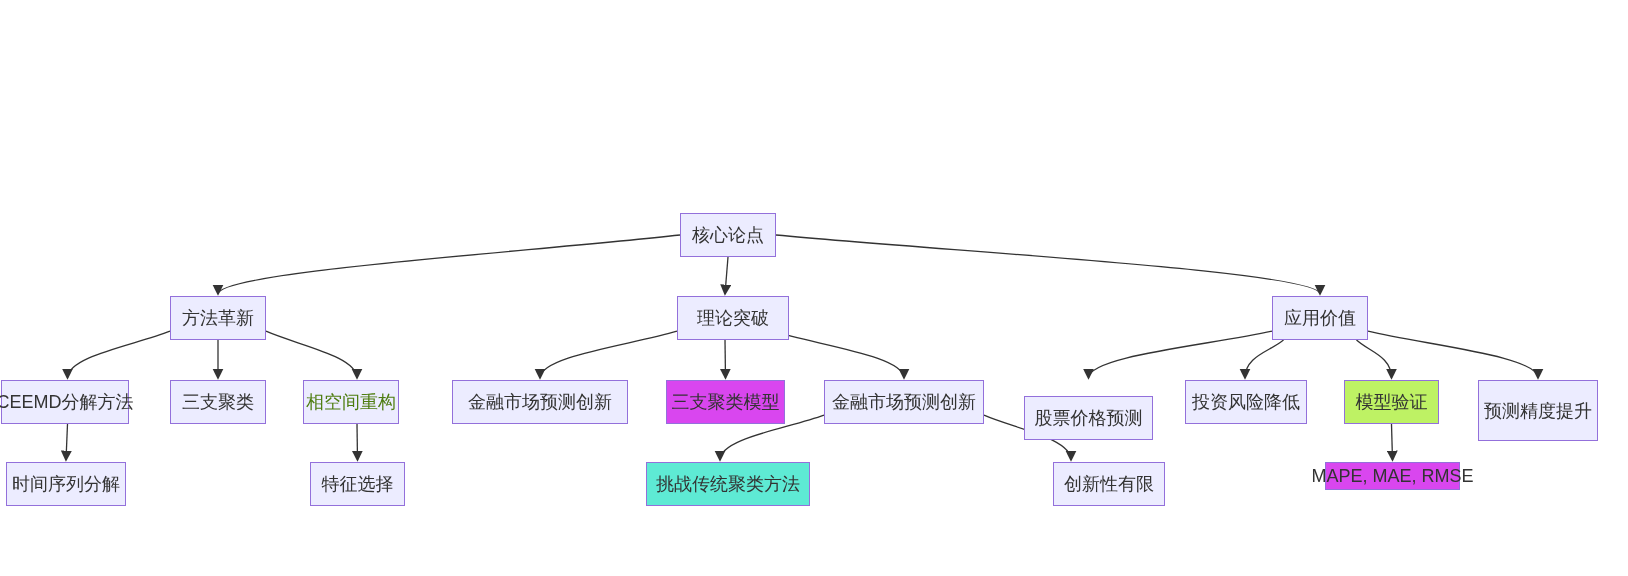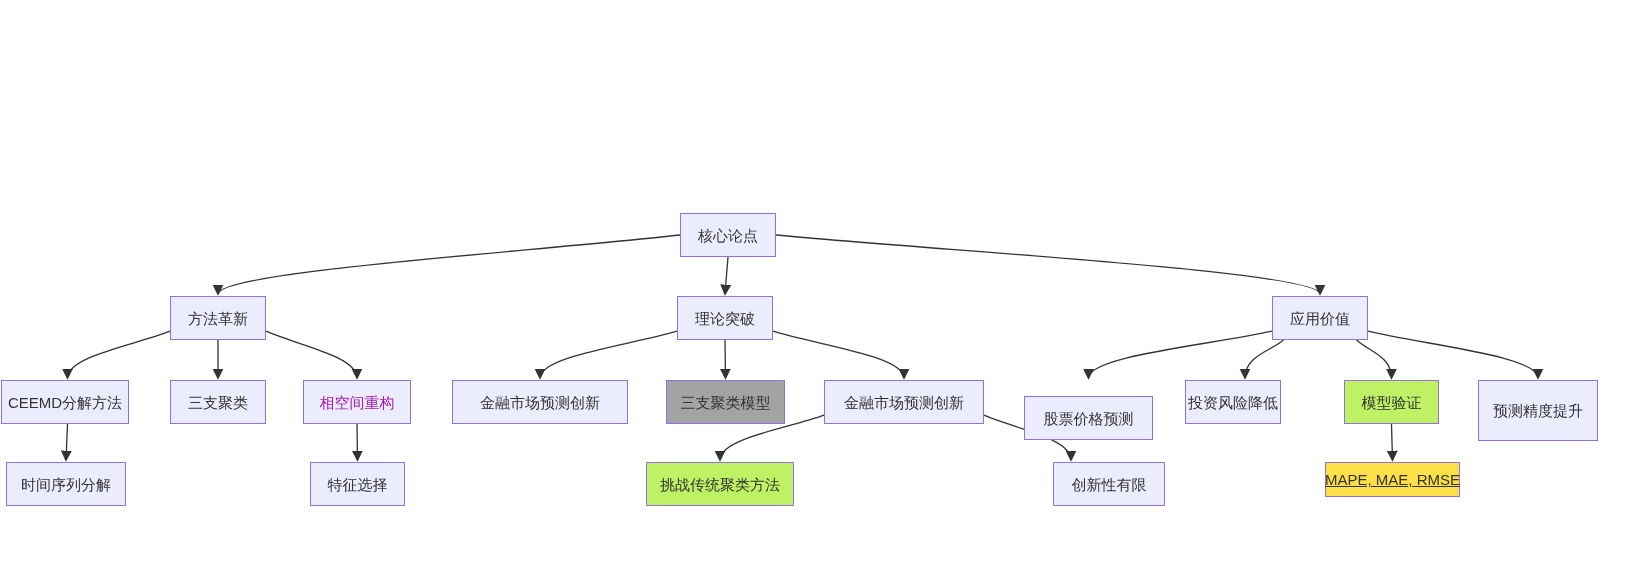--- a/index.html
+++ b/index.html
@@ -27,21 +27,21 @@
     fill: none;
     stroke: #333333;
     stroke-width: 1.3;
   }
   .node {
     position: absolute;
     box-sizing: border-box;
     background: #ECECFF;
     border: 1px solid #9370DB;
     color: #333333;
-    font-size: 15px;
+    font-size: 18px;
     display: flex;
     align-items: center;
     justify-content: center;
     text-align: center;
     white-space: nowrap;
     line-height: 1;
   }
 </style>
 </head>
 <body>
@@ -70,31 +70,31 @@
         <path d="M1272,331.2 C1207.775,345.24 1088.5,356 1088.5,378" class="edge" stroke="#333333" marker-end="url(#arrowhead)"></path>
         <path d="M1283.52,340 C1270.038,351.4 1245,356 1245,378" class="edge" stroke="#333333" marker-end="url(#arrowhead)"></path>
         <path d="M1356.48,340 C1368.737,351.4 1391.5,356 1391.5,378" class="edge" stroke="#333333" marker-end="url(#arrowhead)"></path>
         <path d="M1368,331.2 C1427.5,345.24 1538,356 1538,378" class="edge" stroke="#333333" marker-end="url(#arrowhead)"></path>
         <path d="M1391.5,424 L1392.5,460" class="edge" stroke="#333333" marker-end="url(#arrowhead)"></path>
       </g>
   </svg>
   <div id="node-layer">
       <div class="node" style="left: 680px; top: 213px; width: 96px; height: 44px; background: rgb(236, 236, 255); border-color: rgb(147, 112, 219); color: rgb(51, 51, 51);">核心论点</div>
       <div class="node" style="left: 170px; top: 296px; width: 96px; height: 44px; background: rgb(236, 236, 255); border-color: rgb(147, 112, 219); color: rgb(51, 51, 51);">方法革新</div>
-      <div class="node" style="left: 677px; top: 296px; width: 96px; height: 44px; background: rgb(236, 236, 255); border-color: rgb(147, 112, 219); color: rgb(51, 51, 51);">理论突破</div>
+      <div class="node" style="left: 677px; top: 296px; width: 112px; height: 44px; background: rgb(236, 236, 255); border-color: rgb(147, 112, 219); color: rgb(51, 51, 51);">理论突破</div>
       <div class="node" style="left: 1272px; top: 296px; width: 96px; height: 44px; background: rgb(236, 236, 255); border-color: rgb(147, 112, 219); color: rgb(51, 51, 51);">应用价值</div>
       <div class="node" style="left: 1px; top: 380px; width: 128px; height: 44px; background: rgb(236, 236, 255); border-color: rgb(147, 112, 219); color: rgb(51, 51, 51);">CEEMD分解方法</div>
       <div class="node" style="left: 170px; top: 380px; width: 96px; height: 44px; background: rgb(236, 236, 255); border-color: rgb(147, 112, 219); color: rgb(51, 51, 51);">三支聚类</div>
-      <div class="node" style="left: 303px; top: 380px; width: 108px; height: 44px; background: rgb(236, 236, 255); border-color: rgb(147, 112, 219); color: #a21caf; text-align: center;">相空间重构</div>
+      <div class="node" style="left: 303px; top: 380px; width: 96px; height: 44px; background: rgb(236, 236, 255); border-color: rgb(147, 112, 219); color: #4d7c0f; text-align: center;">相空间重构</div>
       <div class="node" style="left: 452px; top: 380px; width: 176px; height: 44px; background: rgb(236, 236, 255); border-color: rgb(147, 112, 219); color: rgb(51, 51, 51);">金融市场预测创新</div>
-      <div class="node" style="left: 666px; top: 380px; width: 119px; height: 44px; background: #a3a3a3; border-color: rgb(147, 112, 219); color: rgb(51, 51, 51);">三支聚类模型</div>
+      <div class="node" style="left: 666px; top: 380px; width: 119px; height: 44px; background: #d946ef; border-color: rgb(147, 112, 219); color: rgb(51, 51, 51);">三支聚类模型</div>
       <div class="node" style="left: 824px; top: 380px; width: 160px; height: 44px; background: rgb(236, 236, 255); border-color: rgb(147, 112, 219); color: rgb(51, 51, 51);">金融市场预测创新</div>
       <div class="node" style="left: 1024px; top: 396px; width: 129px; height: 44px; background: rgb(236, 236, 255); border-color: rgb(147, 112, 219); color: rgb(51, 51, 51);">股票价格预测</div>
-      <div class="node" style="left: 1185px; top: 380px; width: 96px; height: 44px; background: rgb(236, 236, 255); border-color: rgb(147, 112, 219); color: rgb(51, 51, 51);">投资风险降低</div>
+      <div class="node" style="left: 1185px; top: 380px; width: 122px; height: 44px; background: rgb(236, 236, 255); border-color: rgb(147, 112, 219); color: rgb(51, 51, 51);">投资风险降低</div>
       <div class="node" style="left: 1344px; top: 380px; width: 95px; height: 44px; background: #bef264; border-color: rgb(147, 112, 219); color: rgb(51, 51, 51);">模型验证</div>
       <div class="node" style="left: 1478px; top: 380px; width: 120px; height: 61px; background: rgb(236, 236, 255); border-color: rgb(147, 112, 219); color: rgb(51, 51, 51);">预测精度提升</div>
       <div class="node" style="left: 6px; top: 462px; width: 120px; height: 44px; background: rgb(236, 236, 255); border-color: rgb(147, 112, 219); color: rgb(51, 51, 51);">时间序列分解</div>
       <div class="node" style="left: 310px; top: 462px; width: 95px; height: 44px; background: rgb(236, 236, 255); border-color: rgb(147, 112, 219); color: rgb(51, 51, 51);">特征选择</div>
-      <div class="node" style="left: 646px; top: 462px; width: 148px; height: 44px; background: #bef264; border-color: rgb(147, 112, 219); color: rgb(51, 51, 51);">挑战传统聚类方法</div>
+      <div class="node" style="left: 646px; top: 462px; width: 164px; height: 44px; background: #5eead4; border-color: rgb(147, 112, 219); color: rgb(51, 51, 51);">挑战传统聚类方法</div>
       <div class="node" style="left: 1015px; top: 462px; width: 112px; height: 44px; background: rgb(236, 236, 255); border-color: rgb(147, 112, 219); color: rgb(51, 51, 51); margin-left: 38px;">创新性有限</div>
-      <div class="node" style="left: 1325px; top: 462px; width: 135px; height: 35px; background: #fde047; border-color: rgb(147, 112, 219); color: rgb(51, 51, 51); text-decoration: underline;">MAPE, MAE, RMSE</div>
+      <div class="node" style="left: 1325px; top: 462px; width: 135px; height: 28px; background: #d946ef; border-color: rgb(147, 112, 219); color: rgb(51, 51, 51);">MAPE, MAE, RMSE</div>
     </div>
 </div>
 
 </body></html>

